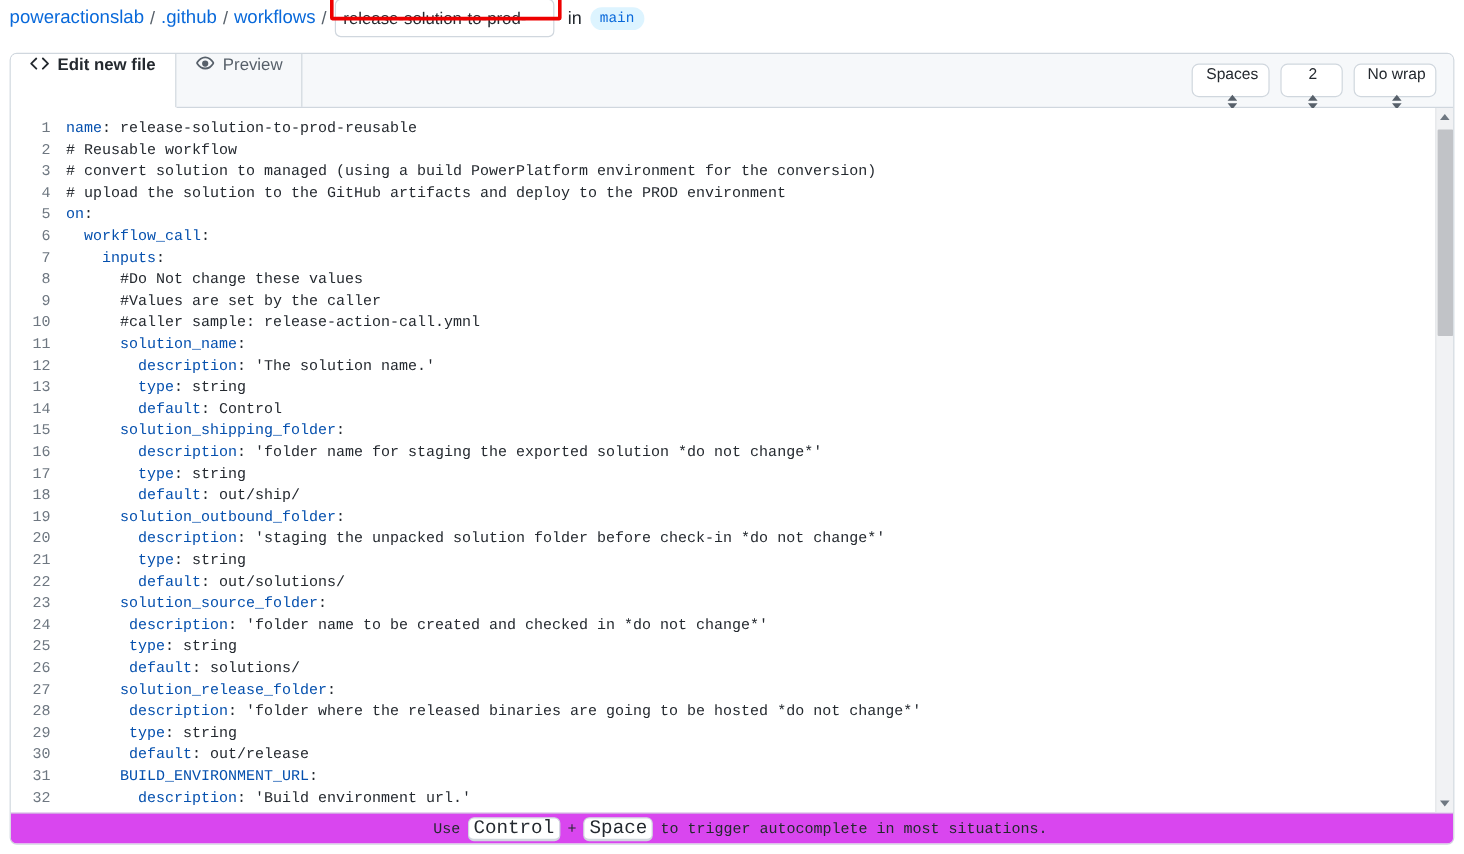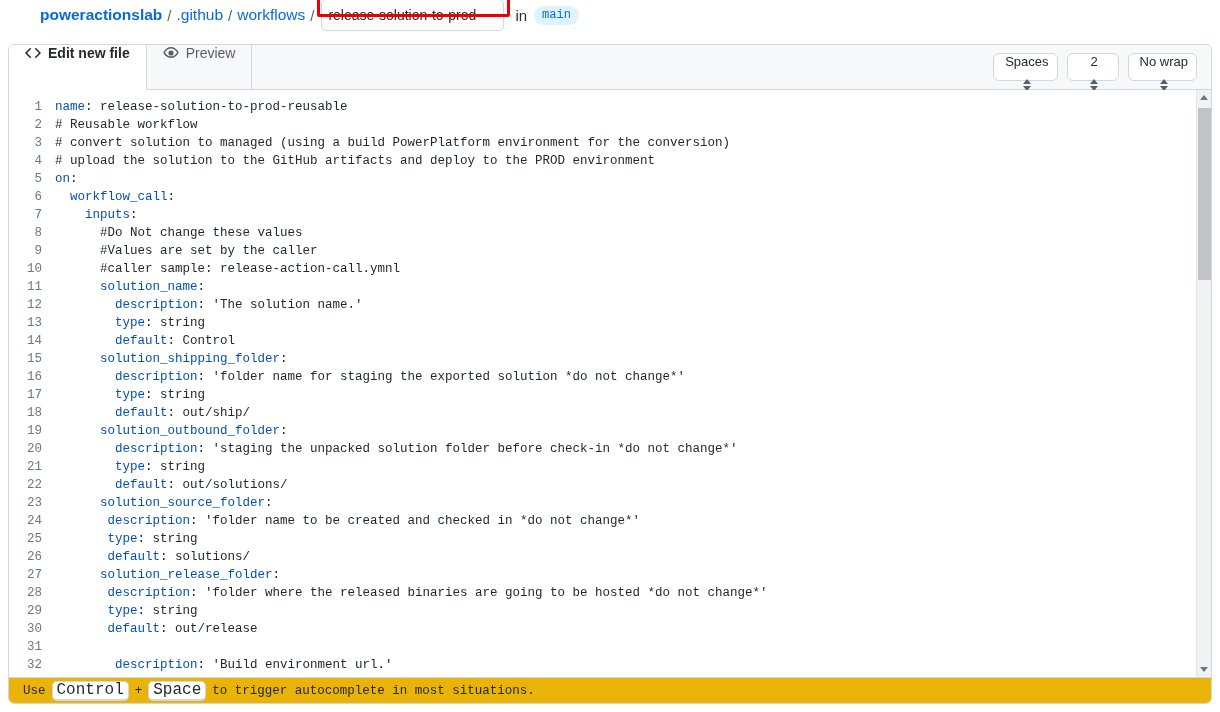--- a/index.html
+++ b/index.html
@@ -19,21 +19,21 @@
     padding: 0 0 0 8px;
     font-size: 15.5px;
     color: #24292f;
     position: relative;
   }
   .crumb-link {
     color: #0969da;
     text-decoration: none;
     cursor: pointer;
   }
-  .crumb-link.bold { font-weight: 700; margin-left: 32px; }
+  .crumb-link.bold { font-weight: 400; }
   .crumb-sep {
     color: #57606a;
     margin: 0 5px;
     font-size: 15px;
   }
   #filename-wrap {
     position: relative;
     display: inline-flex;
     align-items: center;
     margin: 0 2px;
@@ -212,29 +212,30 @@
     top: 18px; left: 1px;
     width: 13px;
     height: 172px;
     background: #c1c3c7;
     border-radius: 1px;
   }
 
   
   #editor-footer {
     height: 26px;
-    background: #eab308;
+    background: #d946ef;
     border-top: 1px solid #d0d7de;
     display: flex;
     align-items: center;
     padding-left: 14px;
     font-family: "Liberation Mono", monospace;
     font-size: 12.5px;
     color: #24292f;
     gap: 6px;
+    justify-content: center;
   }
   .kbd {
     border: 1px solid #d0d7de;
     border-bottom-width: 2px;
     border-radius: 5px;
     background: #ffffff;
     padding: 1px 4px 2px;
     font-family: "Liberation Mono", monospace;
     font-size: 16px;
     line-height: 14px;
@@ -335,21 +336,21 @@
         <div class="code-line"><span class="ln">21</span><span class="lc"><span class="tok-plain">        </span><span class="tok-key">type</span><span class="tok-plain">: string</span></span></div>
         <div class="code-line"><span class="ln">22</span><span class="lc"><span class="tok-plain">        </span><span class="tok-key">default</span><span class="tok-plain">: out/solutions/</span></span></div>
         <div class="code-line"><span class="ln">23</span><span class="lc"><span class="tok-plain">      </span><span class="tok-key">solution_source_folder</span><span class="tok-plain">:</span></span></div>
         <div class="code-line"><span class="ln">24</span><span class="lc"><span class="tok-plain">       </span><span class="tok-key">description</span><span class="tok-plain">: 'folder name to be created and checked in *do not change*'</span></span></div>
         <div class="code-line"><span class="ln">25</span><span class="lc"><span class="tok-plain">       </span><span class="tok-key">type</span><span class="tok-plain">: string</span></span></div>
         <div class="code-line"><span class="ln">26</span><span class="lc"><span class="tok-plain">       </span><span class="tok-key">default</span><span class="tok-plain">: solutions/</span></span></div>
         <div class="code-line"><span class="ln">27</span><span class="lc"><span class="tok-plain">      </span><span class="tok-key">solution_release_folder</span><span class="tok-plain">:</span></span></div>
         <div class="code-line"><span class="ln">28</span><span class="lc"><span class="tok-plain">       </span><span class="tok-key">description</span><span class="tok-plain">: 'folder where the released binaries are going to be hosted *do not change*'</span></span></div>
         <div class="code-line"><span class="ln">29</span><span class="lc"><span class="tok-plain">       </span><span class="tok-key">type</span><span class="tok-plain">: string</span></span></div>
         <div class="code-line"><span class="ln">30</span><span class="lc"><span class="tok-plain">       </span><span class="tok-key">default</span><span class="tok-plain">: out/release</span></span></div>
-        <div class="code-line"><span class="ln">31</span></div>
+        <div class="code-line"><span class="ln">31</span><span class="lc"><span class="tok-plain">      </span><span class="tok-key">BUILD_ENVIRONMENT_URL</span><span class="tok-plain">:</span></span></div>
         <div class="code-line"><span class="ln">32</span><span class="lc"><span class="tok-plain">        </span><span class="tok-key">description</span><span class="tok-plain">: 'Build environment url.'</span></span></div>
       </div>
 
     <div id="vscroll">
       <div class="sb-arrow up">
           <i></i>
         </div>
       <div id="sb-thumb"></div>
       <div class="sb-arrow down" id="sb-down">
           <i></i>

